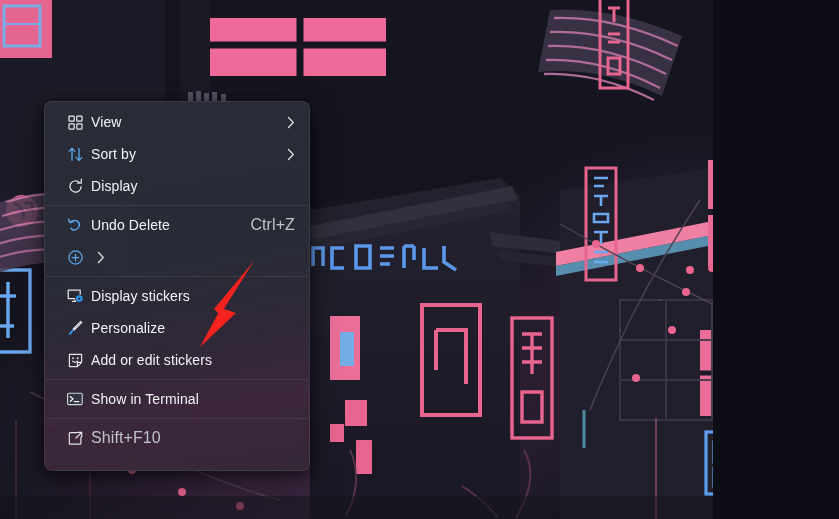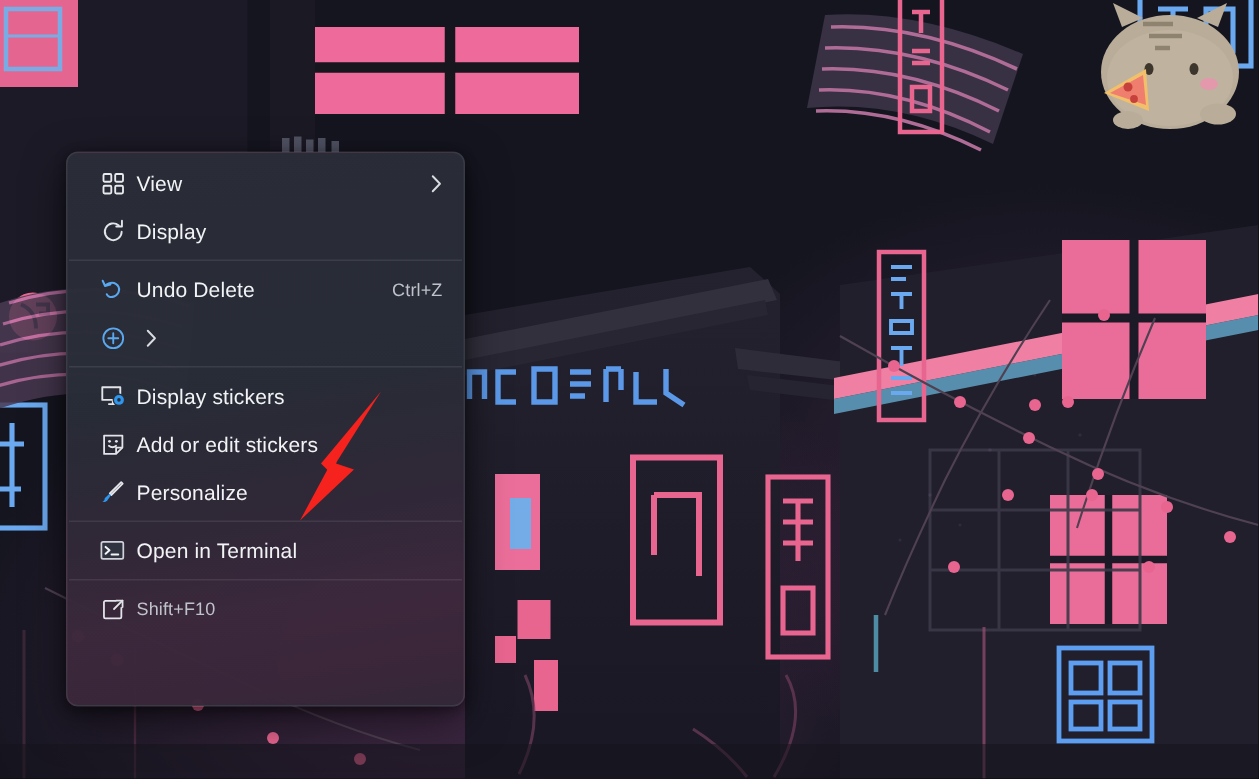--- a/index.html
+++ b/index.html
@@ -7,21 +7,21 @@
   html, body {
     width: 839px;
     height: 519px;
     overflow: hidden;
     background: #0d0e15;
     font-family: "Liberation Sans", sans-serif;
   }
 
   #screen {
     position: relative;
-    width: 839px;
+    width: 713px;
     height: 519px;
     overflow: hidden;
   }
 
   
   #wallpaper {
     position: absolute;
     inset: 0;
     background:
       radial-gradient(ellipse 380px 260px at 300px 430px, rgba(150,40,90,0.40), transparent 70%),
@@ -85,21 +85,21 @@
   .mi-label {
     flex: 1 1 auto;
     font-size: 14px;
     line-height: 1;
     color: #f2f3f5;
     letter-spacing: 0.1px;
     padding-bottom: 1px;
     white-space: nowrap;
   }
   .mi-accel {
-    font-size: 12px;
+    font-size: 16px;
     color: #bfc2c9;
     margin-right: 10px;
     white-space: nowrap;
     letter-spacing: 0.1px;
   }
   .mi-chev {
     width: 20px;
     min-width: 20px;
     margin-right: 4px;
     display: flex;
@@ -387,20 +387,36 @@
           </svg>
         </span>
         <span class="mi-label">View</span>
         <span class="mi-chev">
           <svg width="8" height="13" viewBox="0 0 8 13" fill="none" stroke="#d9dbe1" stroke-width="1.3" stroke-linecap="round" stroke-linejoin="round">
               <polyline points="1.5,1.5 6.3,6.5 1.5,11.5"></polyline>
             </svg>
         </span>
       </div>
 
+      <div class="menu-item">
+        <span class="mi-icon">
+          <svg width="17" height="17" viewBox="0 0 17 17" fill="none" stroke="#5aa9f0" stroke-width="1.3" stroke-linecap="round" stroke-linejoin="round">
+            <path d="M5 14.2 V2.6"></path>
+              <path d="M2.2 5.4 L5 2.4 L7.8 5.4"></path>
+            <path d="M12 2.6 V14.2"></path>
+              <path d="M9.2 11.4 L12 14.4 L14.8 11.4"></path>
+          </svg>
+        </span>
+        <span class="mi-label">Sort by</span>
+        <span class="mi-chev">
+          <svg width="8" height="13" viewBox="0 0 8 13" fill="none" stroke="#d9dbe1" stroke-width="1.3" stroke-linecap="round" stroke-linejoin="round">
+              <polyline points="1.5,1.5 6.3,6.5 1.5,11.5"></polyline>
+            </svg>
+        </span>
+      </div>
 
       <div class="menu-item">
         <span class="mi-icon">
           <svg width="17" height="17" viewBox="0 0 17 17" fill="none" stroke="#e2e4e9" stroke-width="1.25" stroke-linecap="round">
             <path d="M14.1 8.5 a5.6 5.6 0 1 1 -1.9 -4.2"></path>
             <polyline points="14.3,1.2 14.3,5.0 10.5,5.0" stroke-linejoin="round"></polyline>
           </svg>
         </span>
         <span class="mi-label">Display</span>
       </div>
@@ -445,54 +461,54 @@
               <circle cx="13.3" cy="11.6" r="3.3"></circle>
             </g>
             <circle cx="13.3" cy="11.6" r="1.2" fill="#2a2d38"></circle>
           </svg>
         </span>
         <span class="mi-label">Display stickers</span>
       </div>
 
       <div class="menu-item">
         <span class="mi-icon">
+          <svg width="18" height="18" viewBox="0 0 18 18" fill="none">
+            <path d="M14.8 2.4 L7.2 10.0 l1.0 1.0 L15.8 3.4 z" stroke="#e2e4e9" stroke-width="1.2" stroke-linejoin="round"></path>
+            <path d="M7.0 10.2 l1.0 1.0 l-2.6 3.6 q-1.6 1.4 -3.2 0.6 q1.8 -0.6 1.6 -2.2 z" fill="#2e96ed"></path>
+          </svg>
+        </span>
+        <span class="mi-label">Personalize</span>
+      </div>
+
+      <div class="menu-item">
+        <span class="mi-icon">
           <svg width="17" height="17" viewBox="0 0 17 17" fill="none" stroke="#e2e4e9" stroke-width="1.2" stroke-linejoin="round">
             <path d="M2.4 2.4 h12.2 v8.0 l-4.2 4.2 h-8.0 z"></path>
             <path d="M14.6 10.4 h-4.2 v4.2"></path>
             <g stroke="none" fill="#e2e4e9">
               <circle cx="6.0" cy="6.2" r="0.95"></circle>
               <circle cx="10.6" cy="6.2" r="0.95"></circle>
             </g>
             <path d="M5.6 9.2 q2.4 2.0 4.8 0" stroke-linecap="round"></path>
           </svg>
         </span>
         <span class="mi-label">Add or edit stickers</span>
       </div>
 
-      <div class="menu-item">
-        <span class="mi-icon">
-          <svg width="18" height="18" viewBox="0 0 18 18" fill="none">
-            <path d="M14.8 2.4 L7.2 10.0 l1.0 1.0 L15.8 3.4 z" stroke="#e2e4e9" stroke-width="1.2" stroke-linejoin="round"></path>
-            <path d="M7.0 10.2 l1.0 1.0 l-2.6 3.6 q-1.6 1.4 -3.2 0.6 q1.8 -0.6 1.6 -2.2 z" fill="#2e96ed"></path>
-          </svg>
-        </span>
-        <span class="mi-label">Personalize</span>
-      </div>
-
       <div class="separator"></div>
 
       <div class="menu-item">
         <span class="mi-icon">
           <svg width="18" height="16" viewBox="0 0 18 16" fill="none">
             <rect x="1.6" y="2.2" width="14.6" height="11.4" rx="1.1" fill="#303340" stroke="#cfd2d9" stroke-width="1.15"></rect>
             <path d="M4.4 5.6 L7.0 7.9 L4.4 10.2" stroke="#f2f3f5" stroke-width="1.35" fill="none" stroke-linecap="round" stroke-linejoin="round"></path>
             <path d="M8.4 10.6 h4.4" stroke="#f2f3f5" stroke-width="1.35" stroke-linecap="round"></path>
           </svg>
         </span>
-        <span class="mi-label">Open in Terminal</span>
+        <span class="mi-label">Show in Terminal</span>
       </div>
 
       <div class="separator"></div>
 
       <div class="menu-item">
         <span class="mi-icon">
           <svg width="17" height="17" viewBox="0 0 17 17" fill="none" stroke="#e2e4e9" stroke-width="1.2" stroke-linecap="round" stroke-linejoin="round">
             <path d="M10.0 2.6 H3.2 a0.9 0.9 0 0 0 -0.9 0.9 V13.3 a0.9 0.9 0 0 0 0.9 0.9 H13.0 a0.9 0.9 0 0 0 0.9 -0.9 V7.2"></path>
             <path d="M9.0 8.0 L14.6 2.4"></path>
             <polyline points="10.4,2.4 14.7,2.4 14.7,6.7"></polyline>

